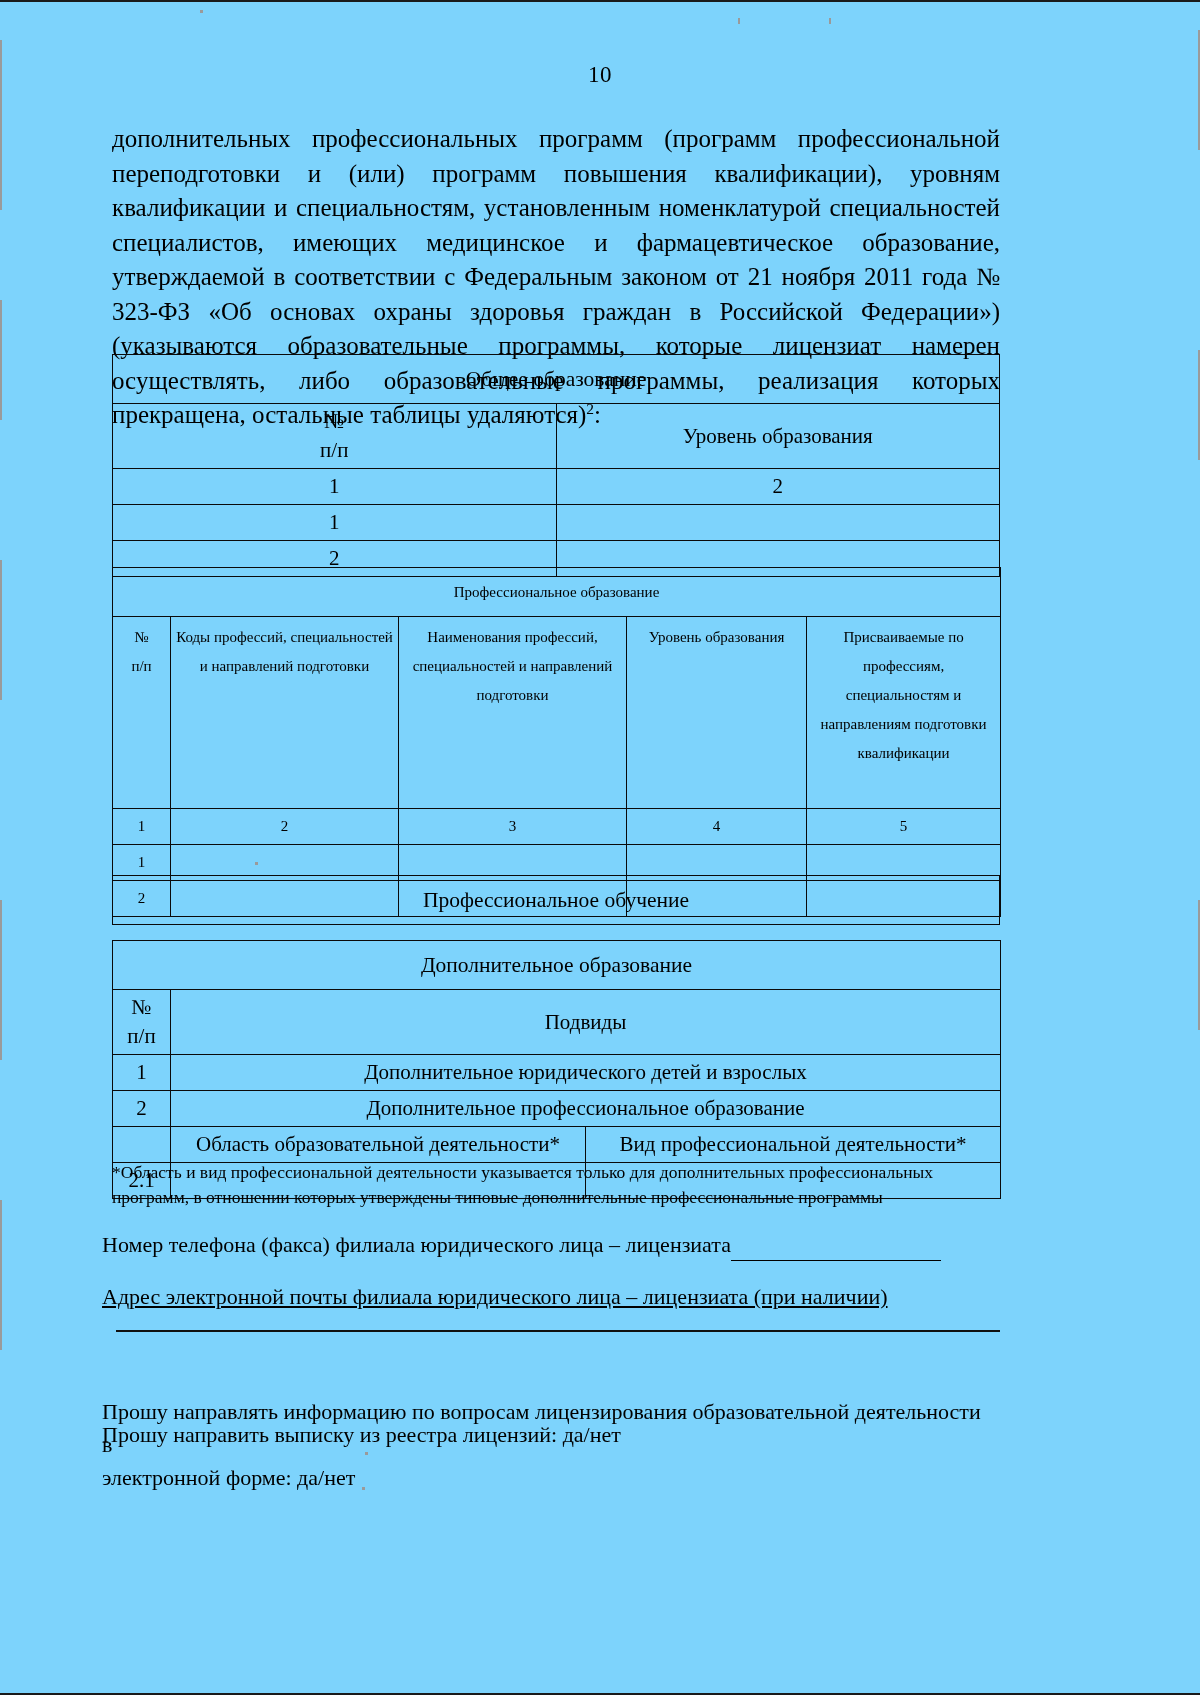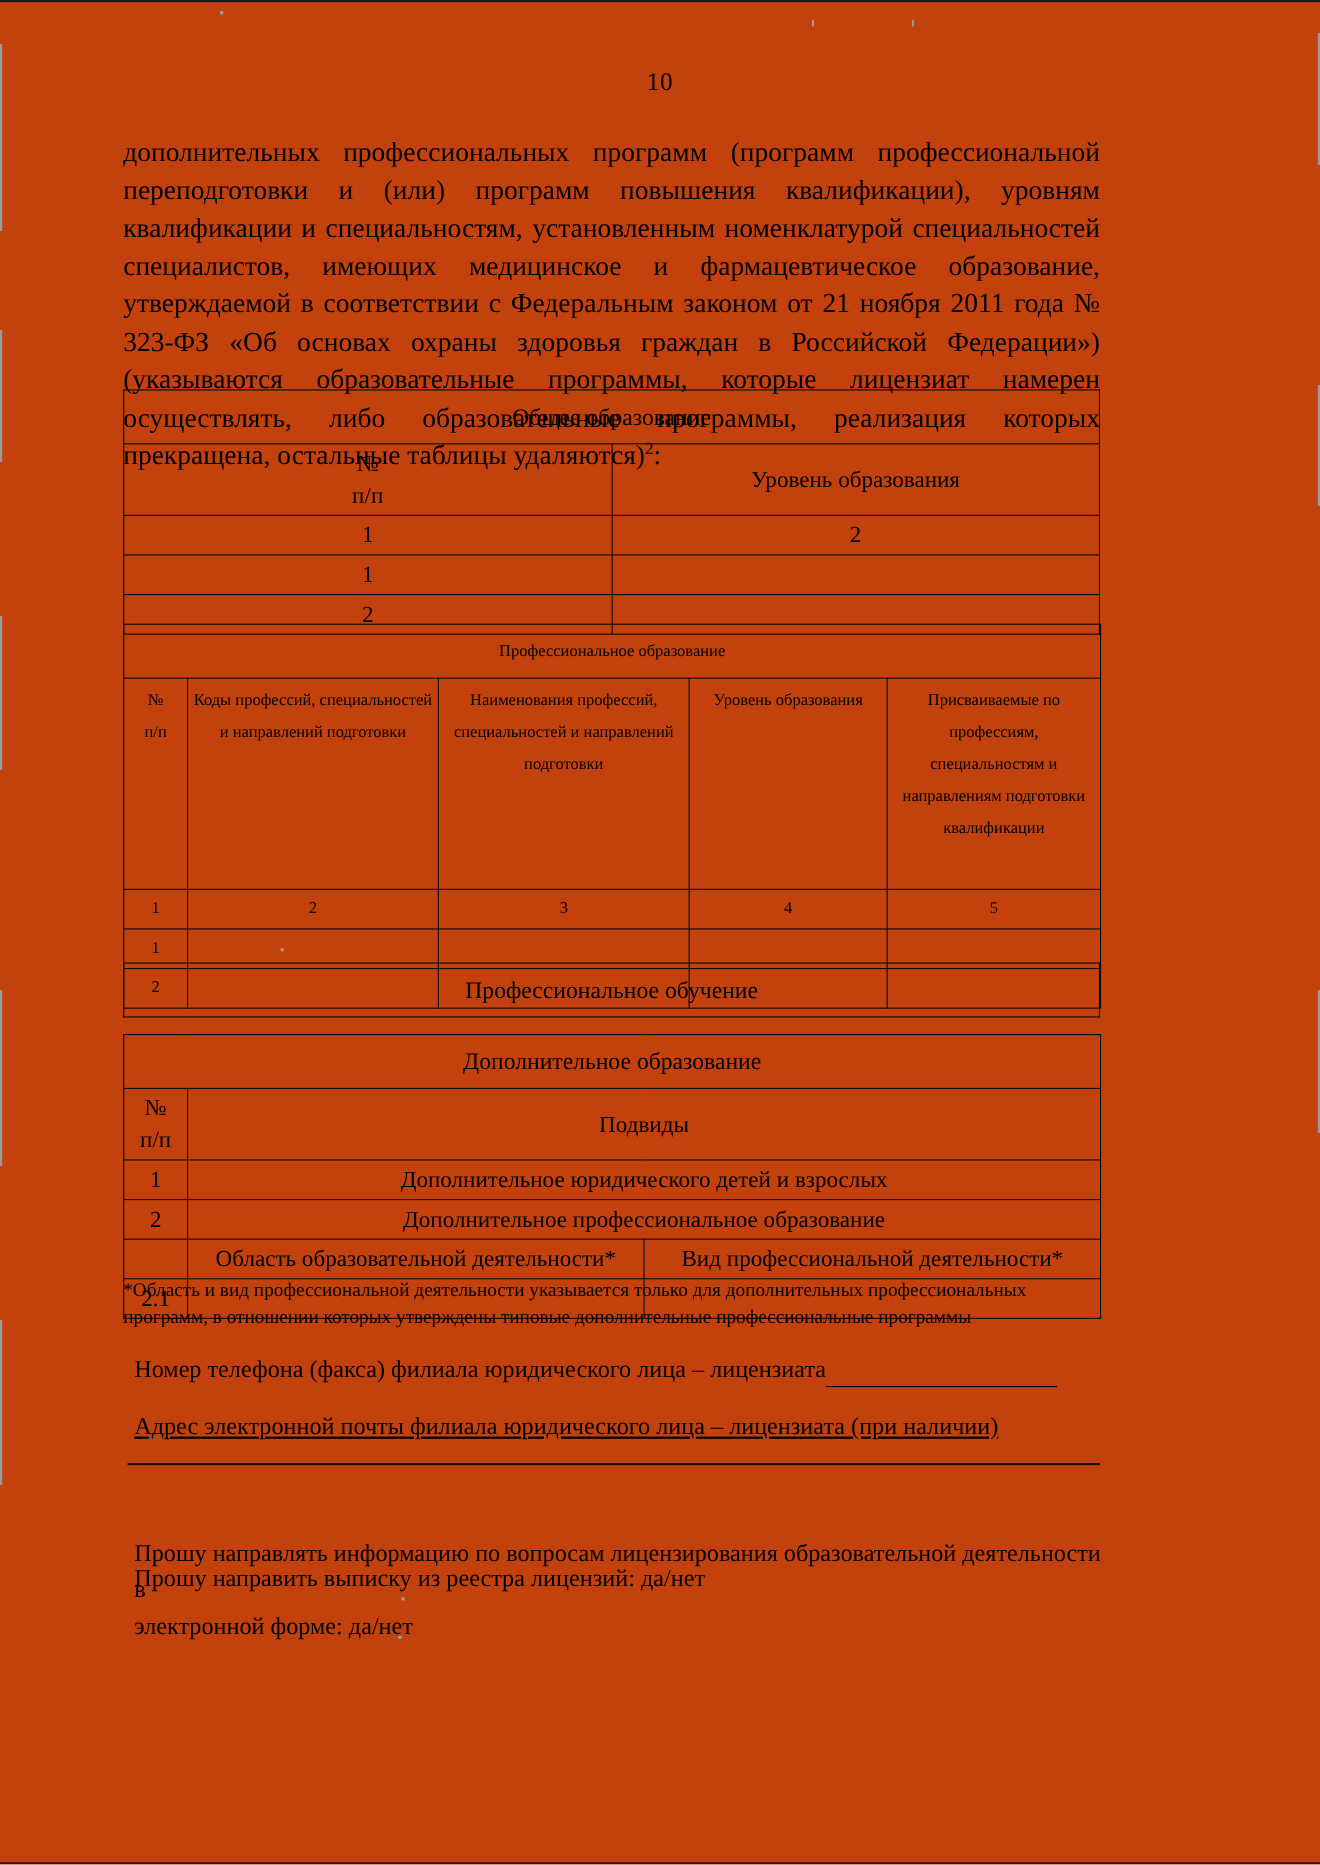--- a/index.html
+++ b/index.html
@@ -8,21 +8,21 @@
     background: #ffffff;
   }
   body {
     font-family: "Liberation Serif", "DejaVu Serif", serif;
     color: #000000;
   }
   .page {
     position: relative;
     width: 1200px;
     height: 1695px;
-    background: #c2410c;
+    background: #7dd3fc;
     overflow: hidden;
   }
   
   .scan-mark {
     position: absolute;
     background: #9a9a9a;
   }
   .page-number {
     position: absolute;
     top: 62px;
@@ -85,21 +85,21 @@
     position: absolute;
     left: 112px;
     top: 1160px;
     width: 890px;
     font-size: 17.5px;
     line-height: 25px;
     text-align: left;
   }
   .field-line {
     position: absolute;
-    left: 122px;
+    left: 102px;
     width: 886px;
     font-size: 22px;
     line-height: 33px;
   }
   .f1 { top: 1228px; }
   .f2 { top: 1280px; text-decoration: underline; }
   .f3 { top: 1348px; margin-top: 47px; }
   .f4 { top: 1418px; }
   .underline-fill {
     display: inline-block;

